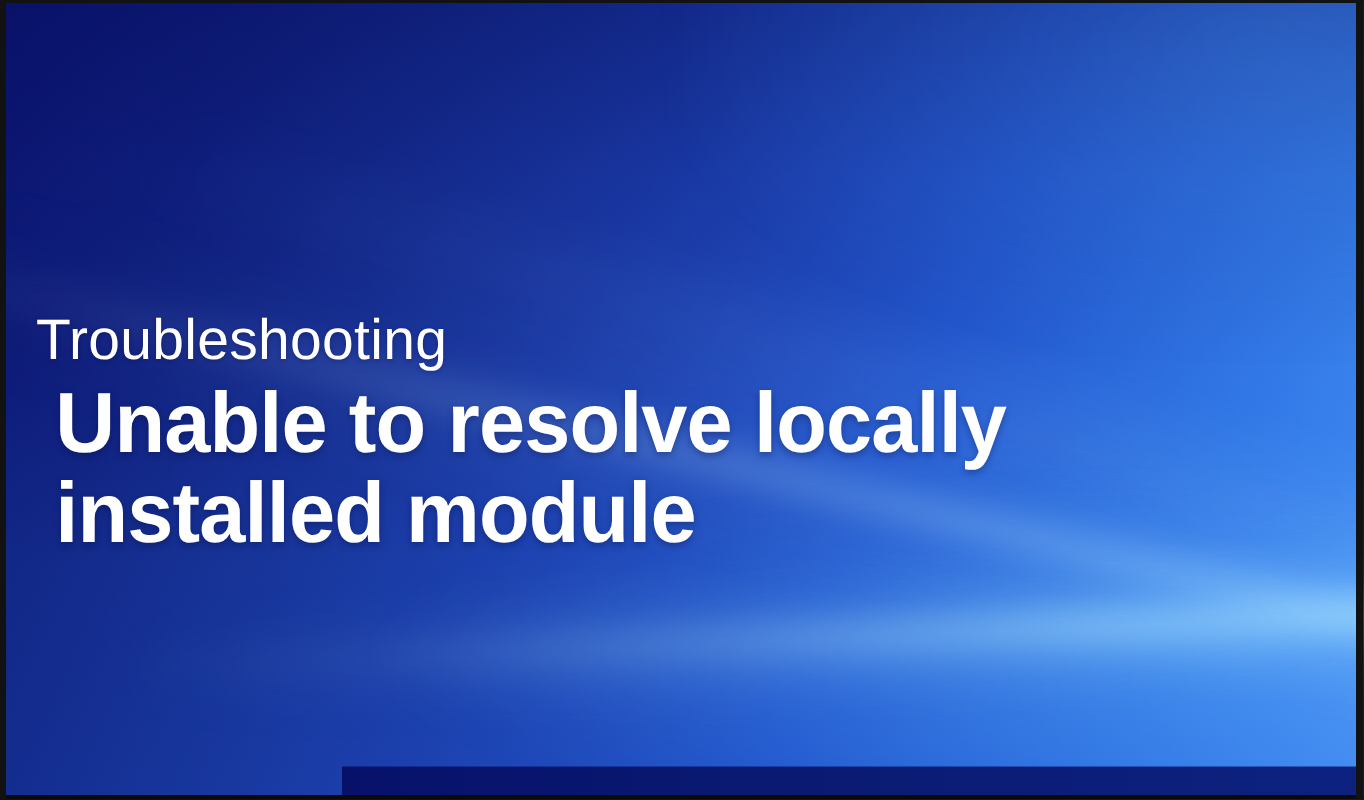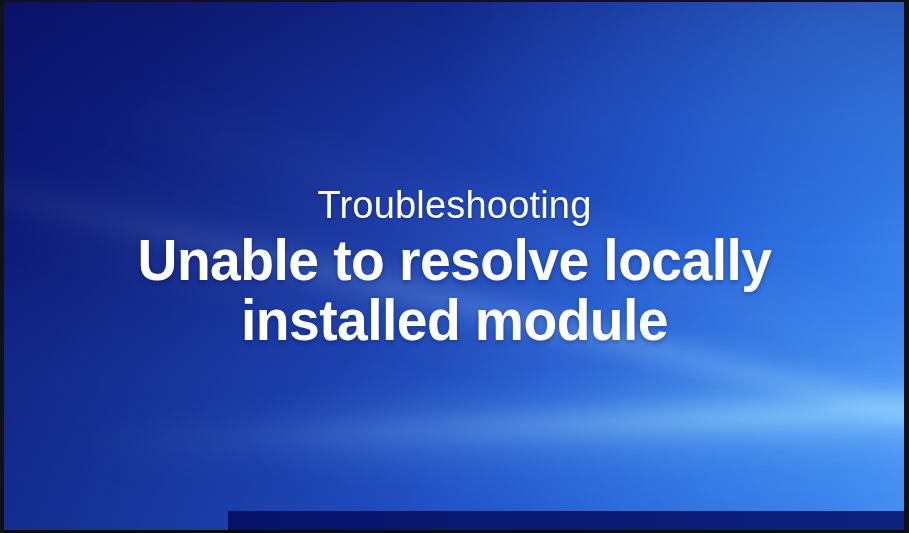--- a/index.html
+++ b/index.html
@@ -156,22 +156,21 @@
     bottom: 0;
     height: 22px;
     background: linear-gradient(90deg, #07116a 0%, #0a1a72 45%, #0d2280 100%);
   }
 
   
   .text-block {
     position: absolute;
     left: 0;
     right: 0;
-    top: 182px;
-    text-align: center;
+    top: 204px;
     padding: 0 24px;
     box-sizing: border-box;
   }
 
   .eyebrow {
     display: block;
     color: #ffffff;
     font-family: "Liberation Sans", sans-serif;
     font-weight: 400;
     font-size: 38px;

